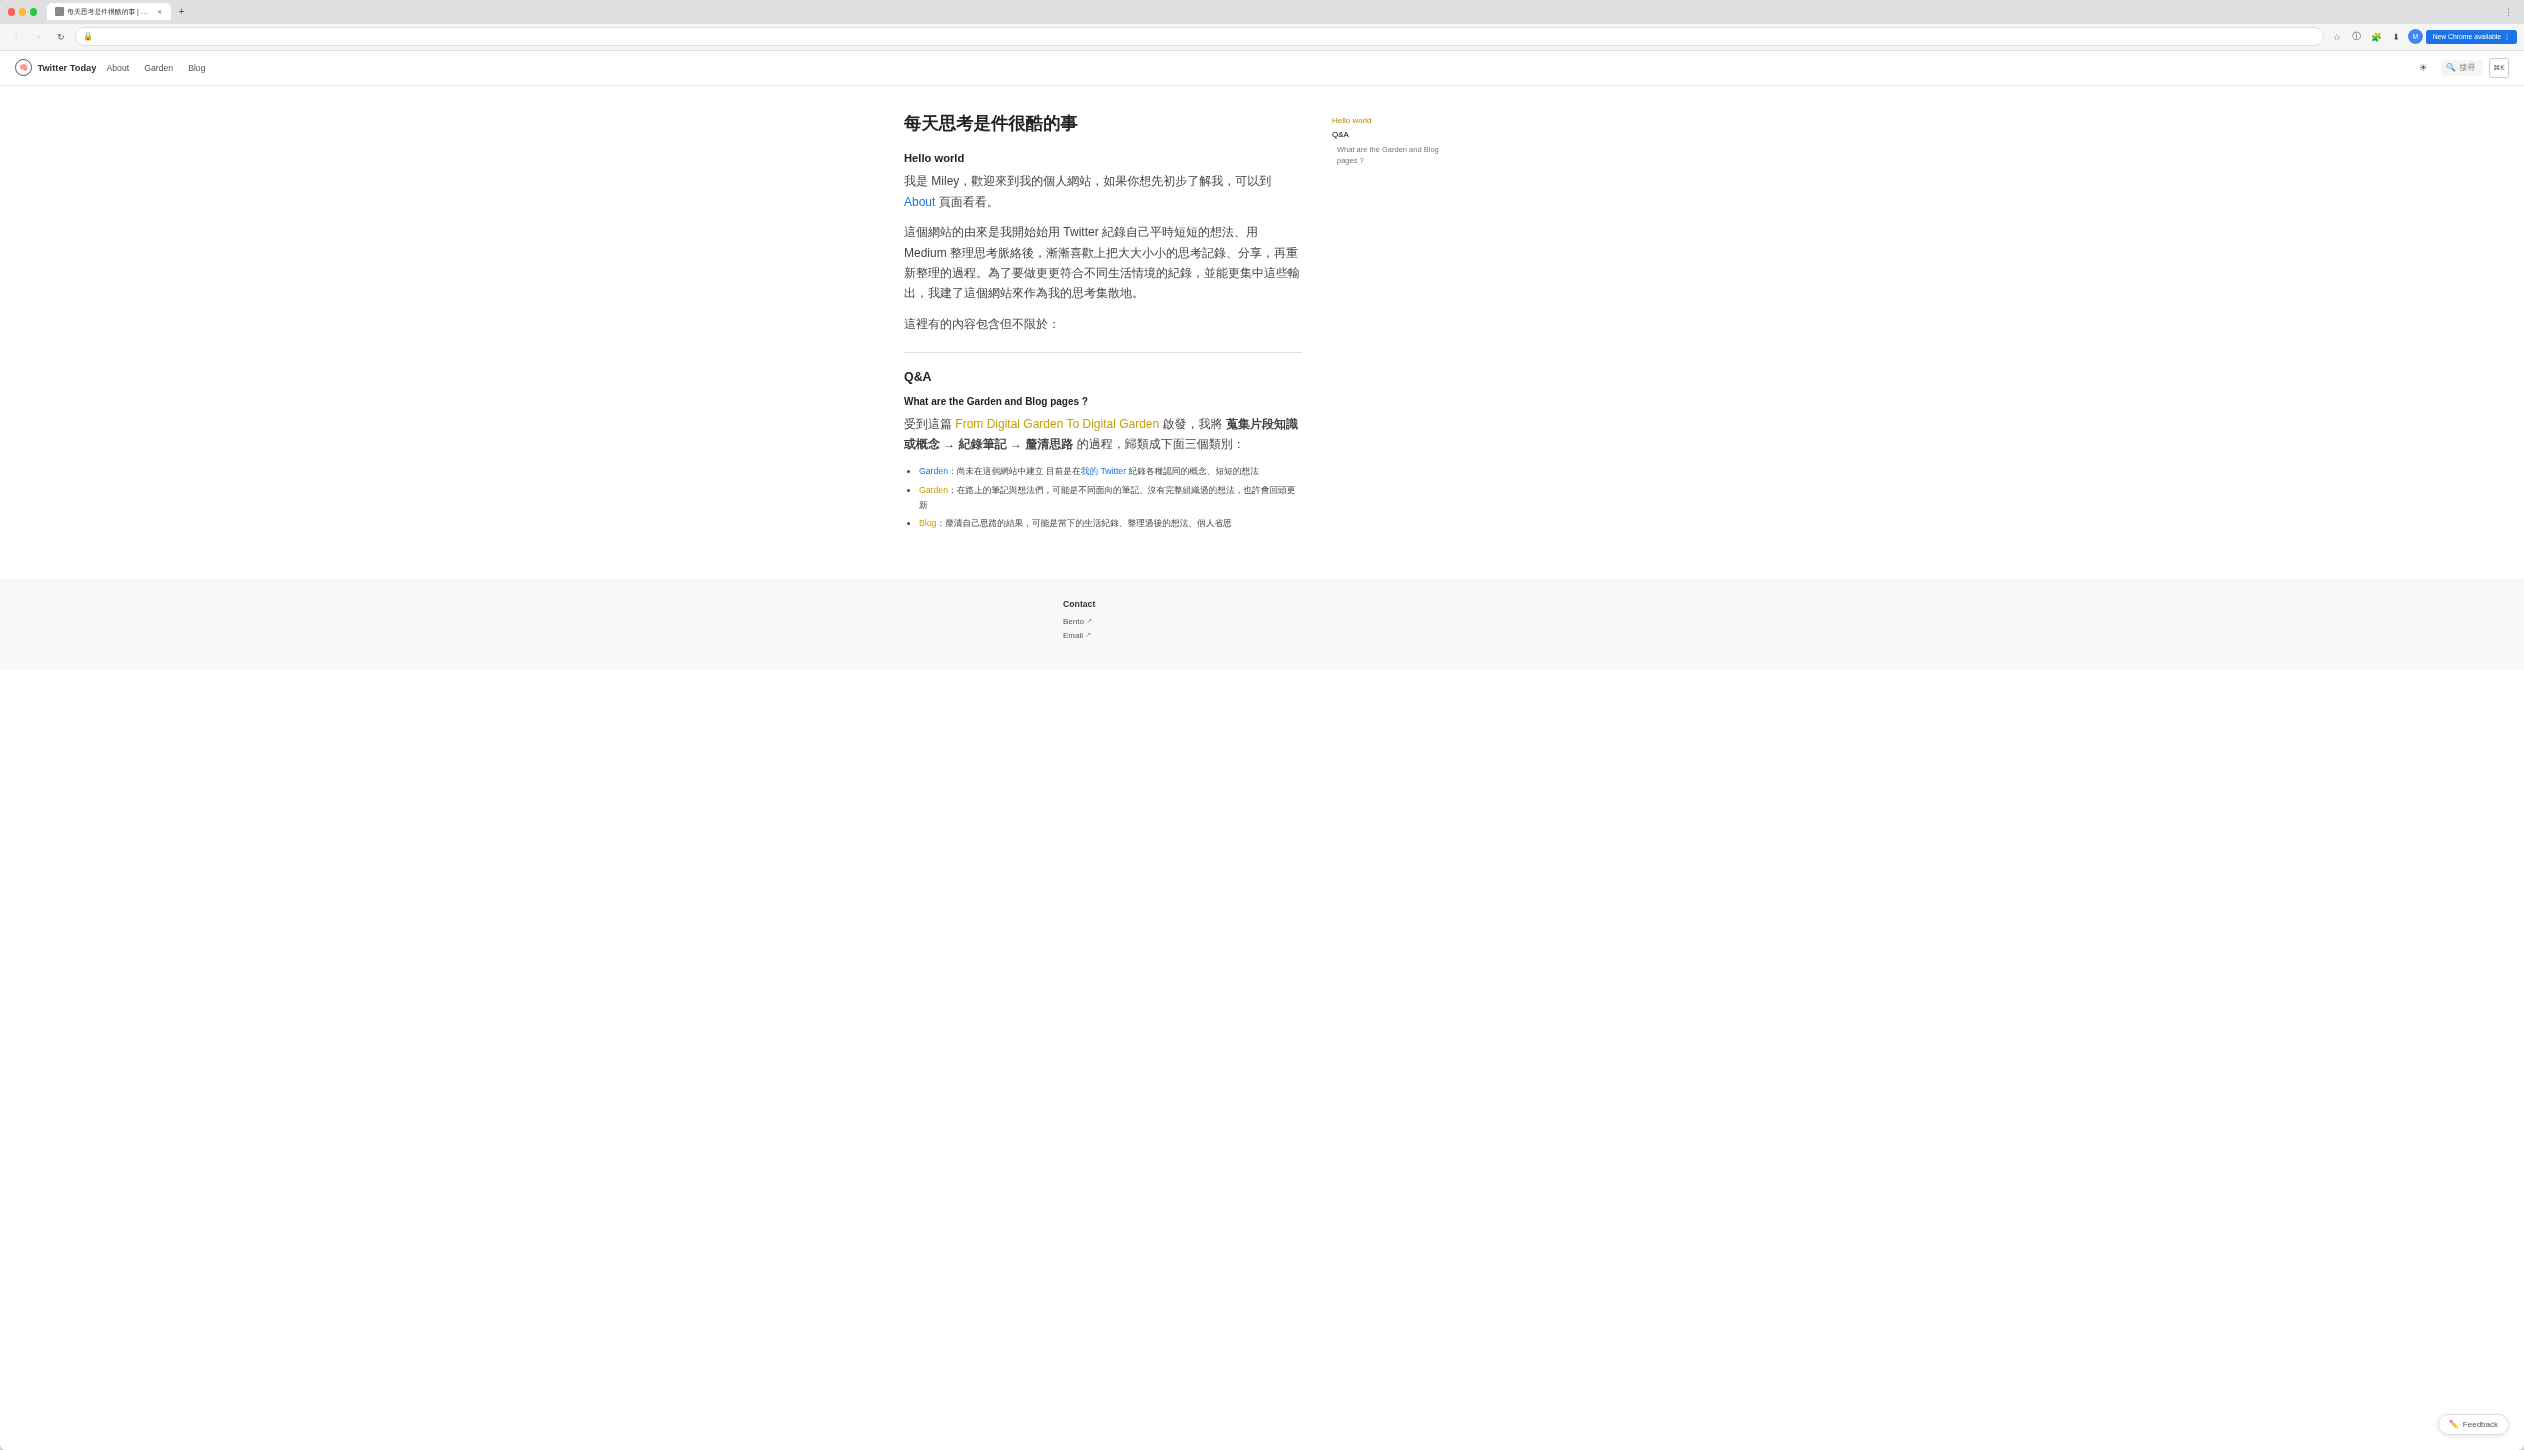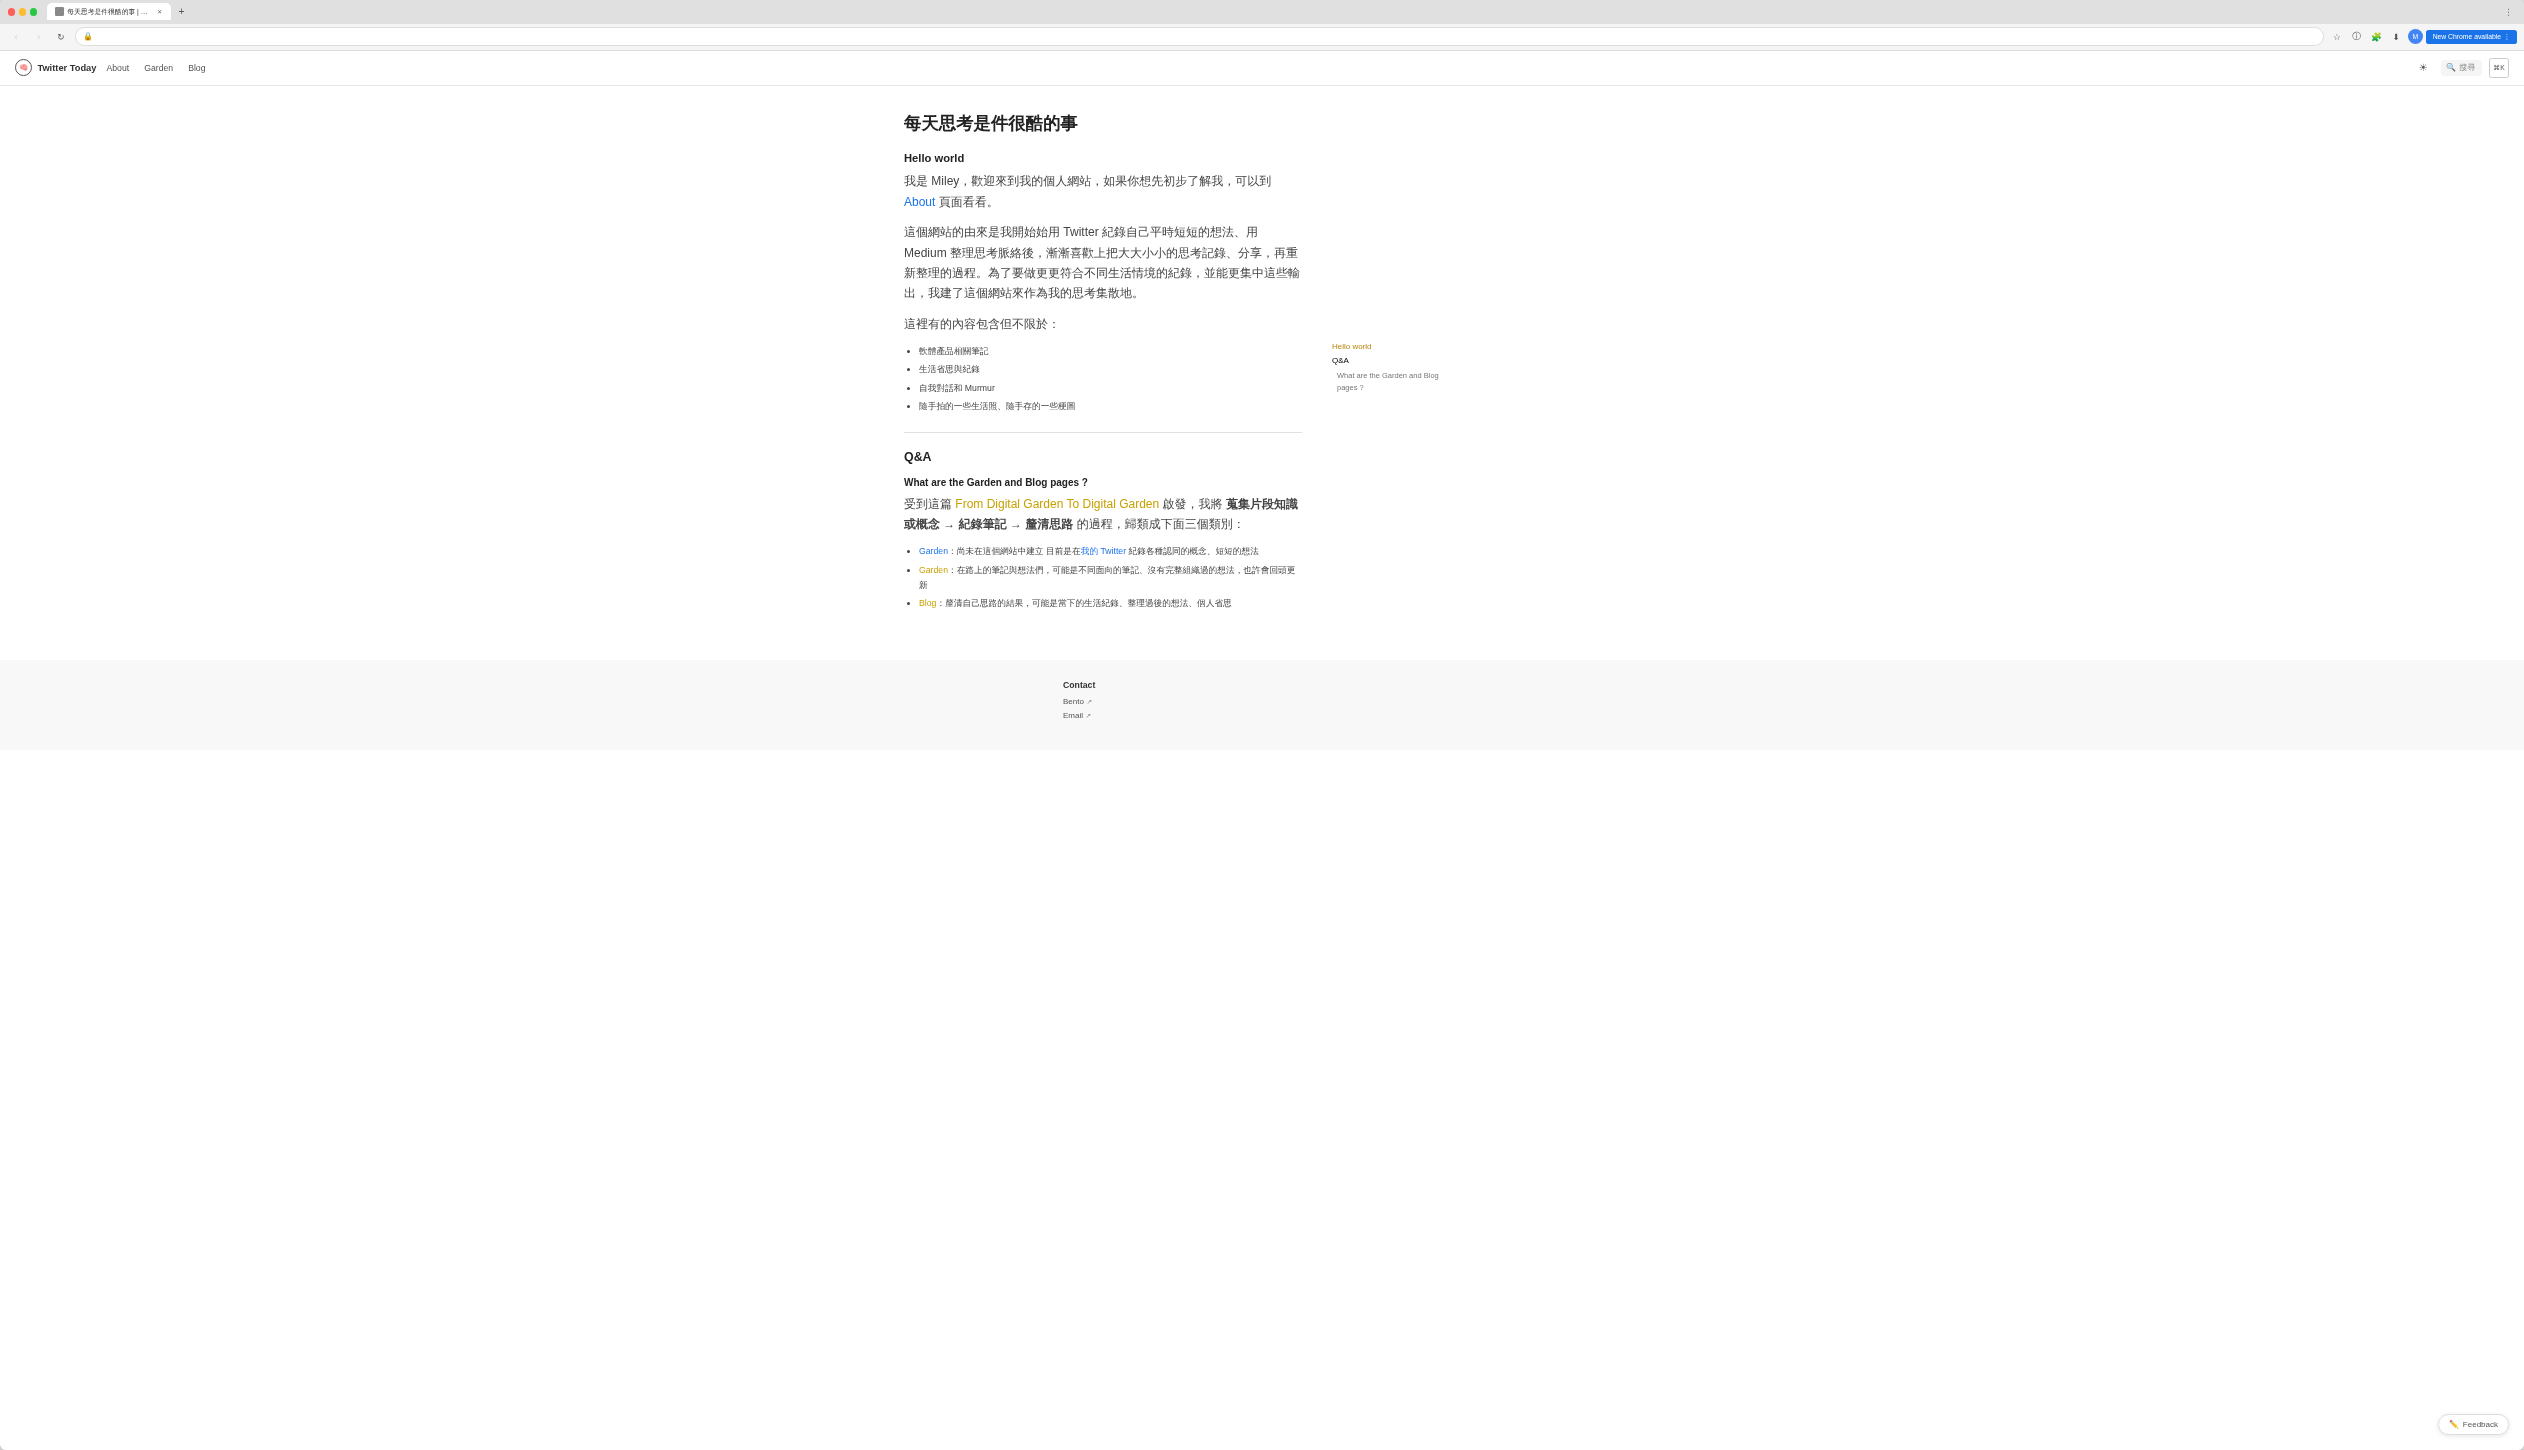--- a/index.html
+++ b/index.html
@@ -255,21 +255,20 @@
       cursor: pointer;
     }
 
     
     .main-layout {
       display: flex;
       max-width: 746px;
       margin: 0 auto;
       padding: 25px 15px;
       gap: 30px;
-      align-items: center;
     }
 
     .article-content {
       flex: 1;
       max-width: 398px;
     }
 
     .page-title {
       font-size: 17.4px;
       font-weight: 700;
@@ -498,26 +497,20 @@
         <h2 class="section-heading">Hello world</h2>
 
         <p class="paragraph">
           我是 Miley，歡迎來到我的個人網站，如果你想先初步了解我，可以到 <a class="inline-link-blue">About</a> 頁面看看。
         </p>
 
         <p class="paragraph">這個網站的由來是我開始始用 Twitter 紀錄自己平時短短的想法、用 Medium 整理思考脈絡後，漸漸喜歡上把大大小小的思考記錄、分享，再重新整理的過程。為了要做更更符合不同生活情境的紀錄，並能更集中這些輸出，我建了這個網站來作為我的思考集散地。</p>
 
         <p class="paragraph">這裡有的內容包含但不限於：</p>
 
-        <ul class="bullet-list">
-          <li>軟體產品相關筆記</li>
-          <li>生活省思與紀錄</li>
-          <li>自我對話和 Murmur</li>
-          <li>隨手拍的一些生活照、隨手存的一些梗圖</li>
-        </ul>
 
         <hr class="divider">
 
         <div class="qa-section">
           <h2 class="qa-heading">Q&amp;A</h2>
           <h3 class="section-heading-sm">What are the Garden and Blog pages ?</h3>
 
           <p class="paragraph">
             受到這篇 <a class="inline-link">From Digital Garden To Digital Garden</a> 啟發，我將 <span class="bold-text">蒐集片段知識或概念 → 紀錄筆記 → 釐清思路</span> 的過程，歸類成下面三個類別：
           </p>

